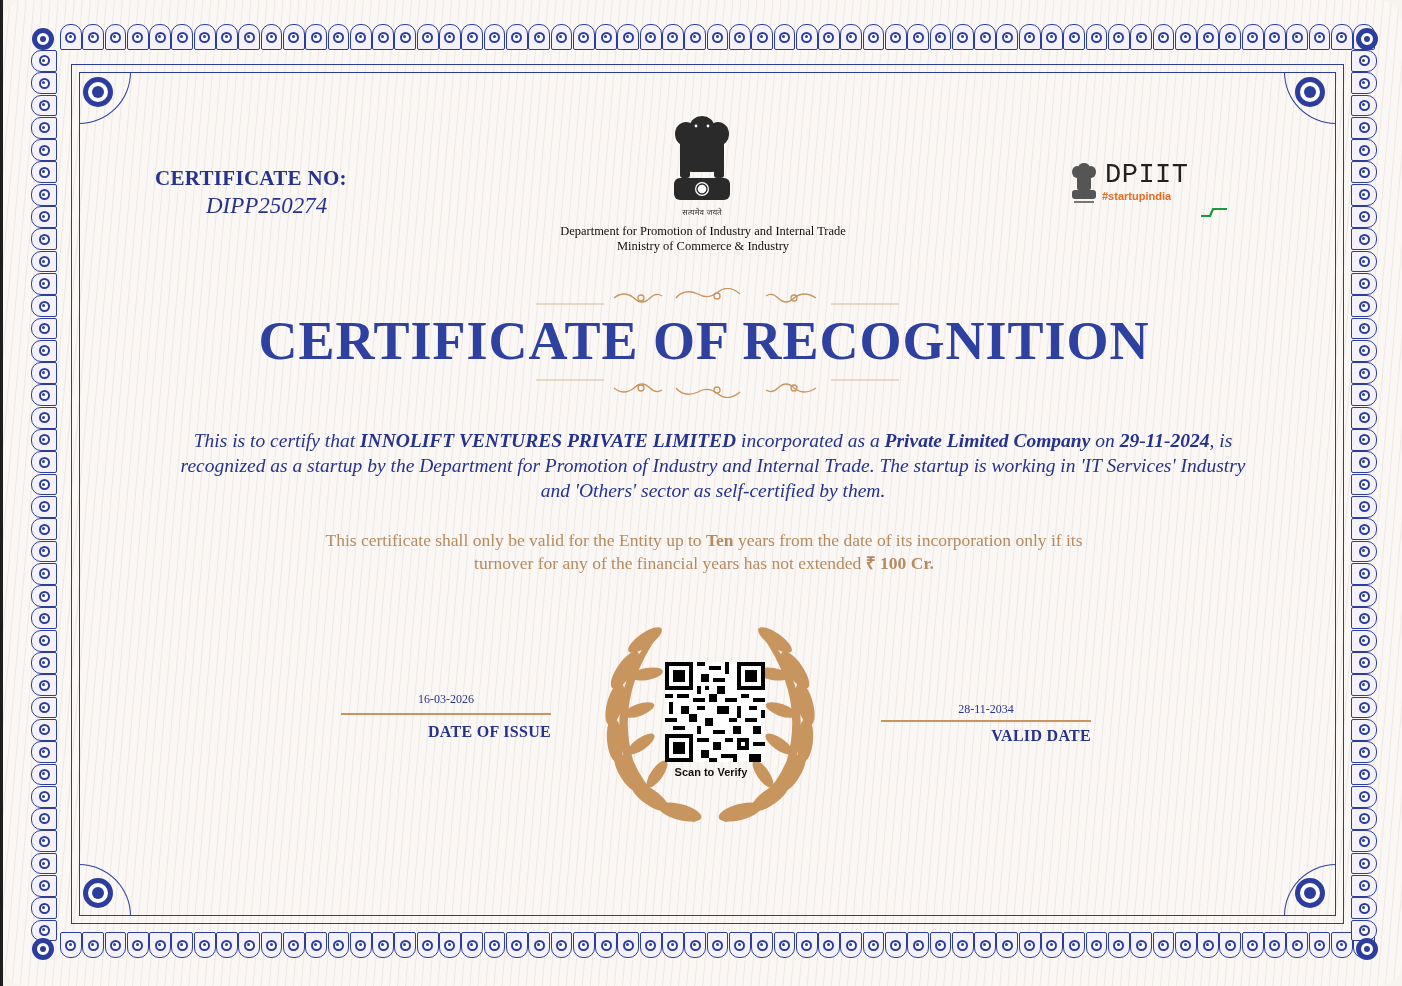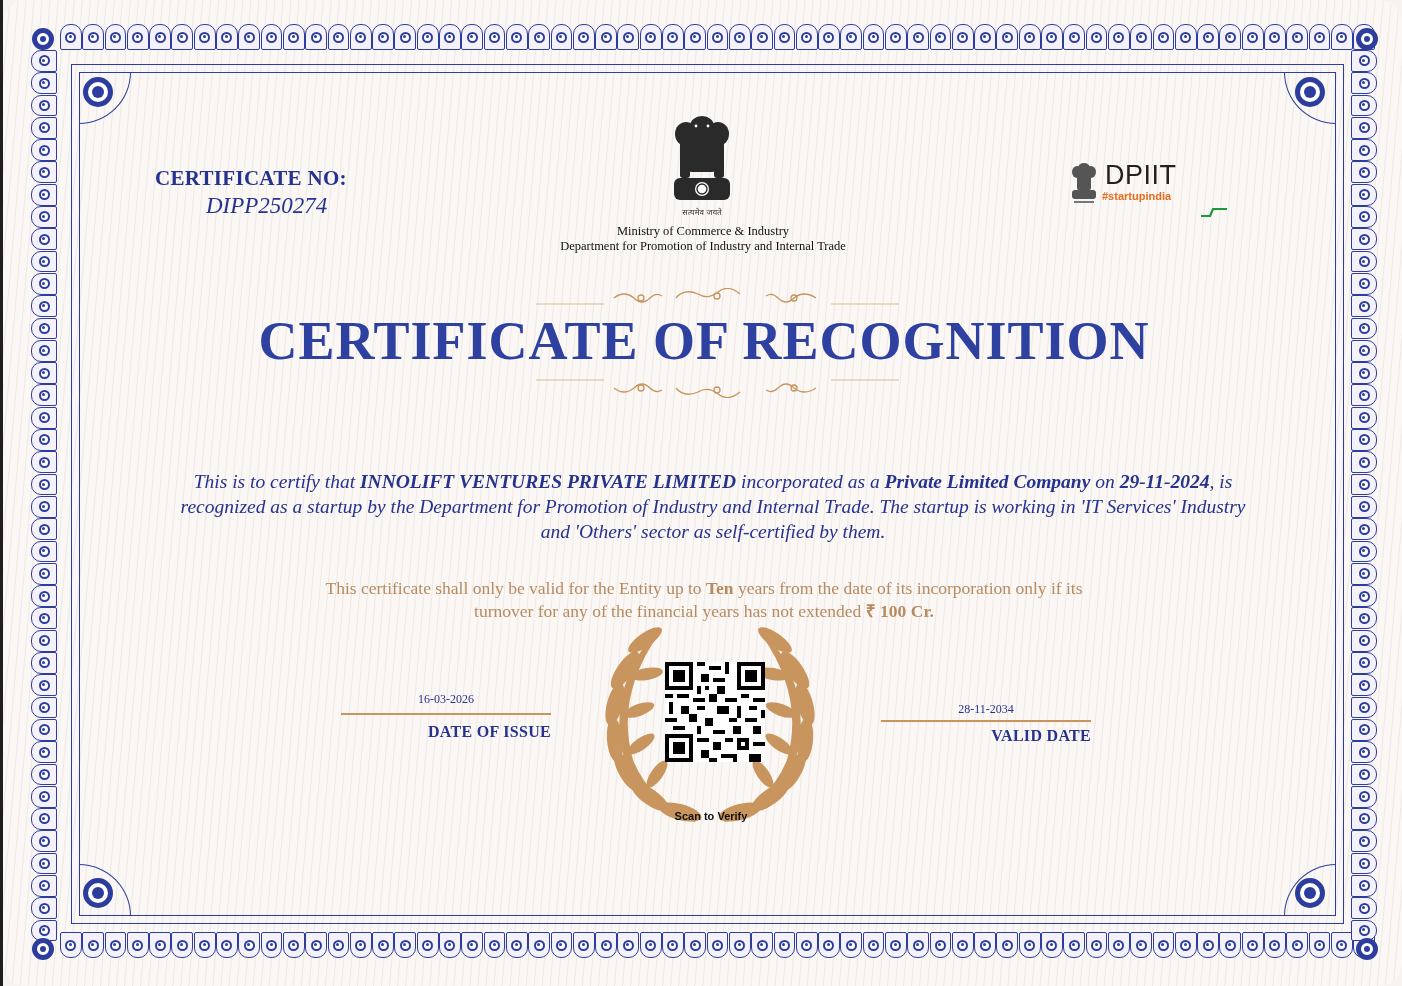--- a/index.html
+++ b/index.html
@@ -57,47 +57,47 @@
   }
   .bullseye::after { content:""; position:absolute; left:4px; top:4px; width:12px; height:12px; border-radius:50%; background:#2c3d9e; }
 
   .cert-no-label { position:absolute; left:152px; top:166px; font-weight:bold; font-size:21px; color:#25328e; letter-spacing:0.3px; }
   .cert-no-value { position:absolute; left:203px; top:193px; font-style:italic; font-size:23px; color:#25328e; }
 
   .emblem { position:absolute; left:663px; top:112px; width:72px; height:108px; }
   .gov-block { position:absolute; left:500px; top:224px; width:400px; text-align:center; font-size:12.5px; line-height:15px; color:#111; }
 
   .dpiit { position:absolute; left:1066px; top:160px; width:180px; height:60px; }
-  .dpiit-title { position:absolute; left:36px; top:0px; font-family:Liberation Sans, sans-serif; font-size:27px; color:#222; letter-spacing:0.5px; }
+  .dpiit-title { position:absolute; left:36px; top:0px; font-family:Liberation Mono, monospace; font-size:27px; color:#222; letter-spacing:0.5px; }
   .dpiit-tag { position:absolute; left:33px; top:30px; font-family:"Liberation Sans", sans-serif; font-weight:bold; font-size:11px; color:#e86a1c; }
 
   .flourish { position:absolute; left:533px; width:363px; height:24px; }
   .main-title {
     position:absolute; left:0; top:310px; width:1402px; text-align:center;
     font-weight:bold; font-size:54px; color:#2e41a0; letter-spacing:1px;
   }
   .body-text {
     position:absolute; left:170px; top:428px; width:1080px; text-align:center;
-    font-style:italic; font-size:19.5px; line-height:25px; color:#25328e;margin-top:41px;
+    font-style:italic; font-size:19.5px; line-height:25px; color:#25328e;
   }
   .body-text b { font-weight:bold; }
   .validity {
     position:absolute; left:300px; top:529px; width:802px; text-align:center;
-    font-size:17.5px; line-height:23px; color:#b88a60;margin-top:48px;
+    font-size:17.5px; line-height:23px; color:#b88a60;
   }
   .validity b { font-weight:bold; }
 
   .date-block { position:absolute; width:210px; text-align:center; }
   .date-val { font-size:12px; color:#25328e; }
   .date-rule { height:2px; background:#c8955e; margin:6px 0 8px; }
   .date-label { font-weight:bold; font-size:16px; color:#25328e; letter-spacing:0.3px;text-align:right; }
 
   .wreath { position:absolute; left:592px; top:612px; width:230px; height:222px; }
   .qr { position:absolute; left:662px; top:662px; width:100px; height:100px; background:#fff; }
-  .scan-label { position:absolute; left:648px; top:766px; width:120px; text-align:center; font-family:"Liberation Sans", sans-serif; font-size:11px; font-weight:bold; color:#111;margin-top:44px; }
+  .scan-label { position:absolute; left:648px; top:766px; width:120px; text-align:center; font-family:"Liberation Sans", sans-serif; font-size:11px; font-weight:bold; color:#111; }
 </style>
 </head>
 <body>
 
 <div class="left-edge"></div>
 <div class="page">
 
   <div class="orn-row orn-top" id="ornTop">
       <div class="tile-h">
         <div class="dot-ring"></div>
@@ -731,22 +731,22 @@
     </g>
     <circle cx="36" cy="77" r="7" fill="#fff"></circle>
     <circle cx="36" cy="77" r="5" fill="none" stroke="#2a2a2a" stroke-width="1.4"></circle>
     <g fill="#fff">
         <circle cx="30" cy="14" r="1.4"></circle>
         <circle cx="42" cy="14" r="1.4"></circle>
       </g>
     <text x="36" y="103" text-anchor="middle" font-size="8" fill="#333" font-family="DejaVu Sans, sans-serif">सत्यमेव जयते</text>
   </svg>
   <div class="gov-block">
+    <div>Department for Promotion of Industry and Internal Trade</div>
     <div>Ministry of Commerce &amp; Industry</div>
-    <div>Department for Promotion of Industry and Internal Trade</div>
   </div>
 
   <div class="dpiit">
     <svg style="position:absolute;left:0;top:2px;" width="30" height="44" viewBox="0 0 30 44">
       <g fill="#555">
           <ellipse cx="15" cy="6" rx="6" ry="5"></ellipse>
           <ellipse cx="8" cy="10" rx="5" ry="6"></ellipse>
           <ellipse cx="22" cy="10" rx="5" ry="6"></ellipse>
           <rect x="8" y="10" width="14" height="18" rx="2"></rect>
           <rect x="3" y="28" width="24" height="9" rx="3"></rect>

